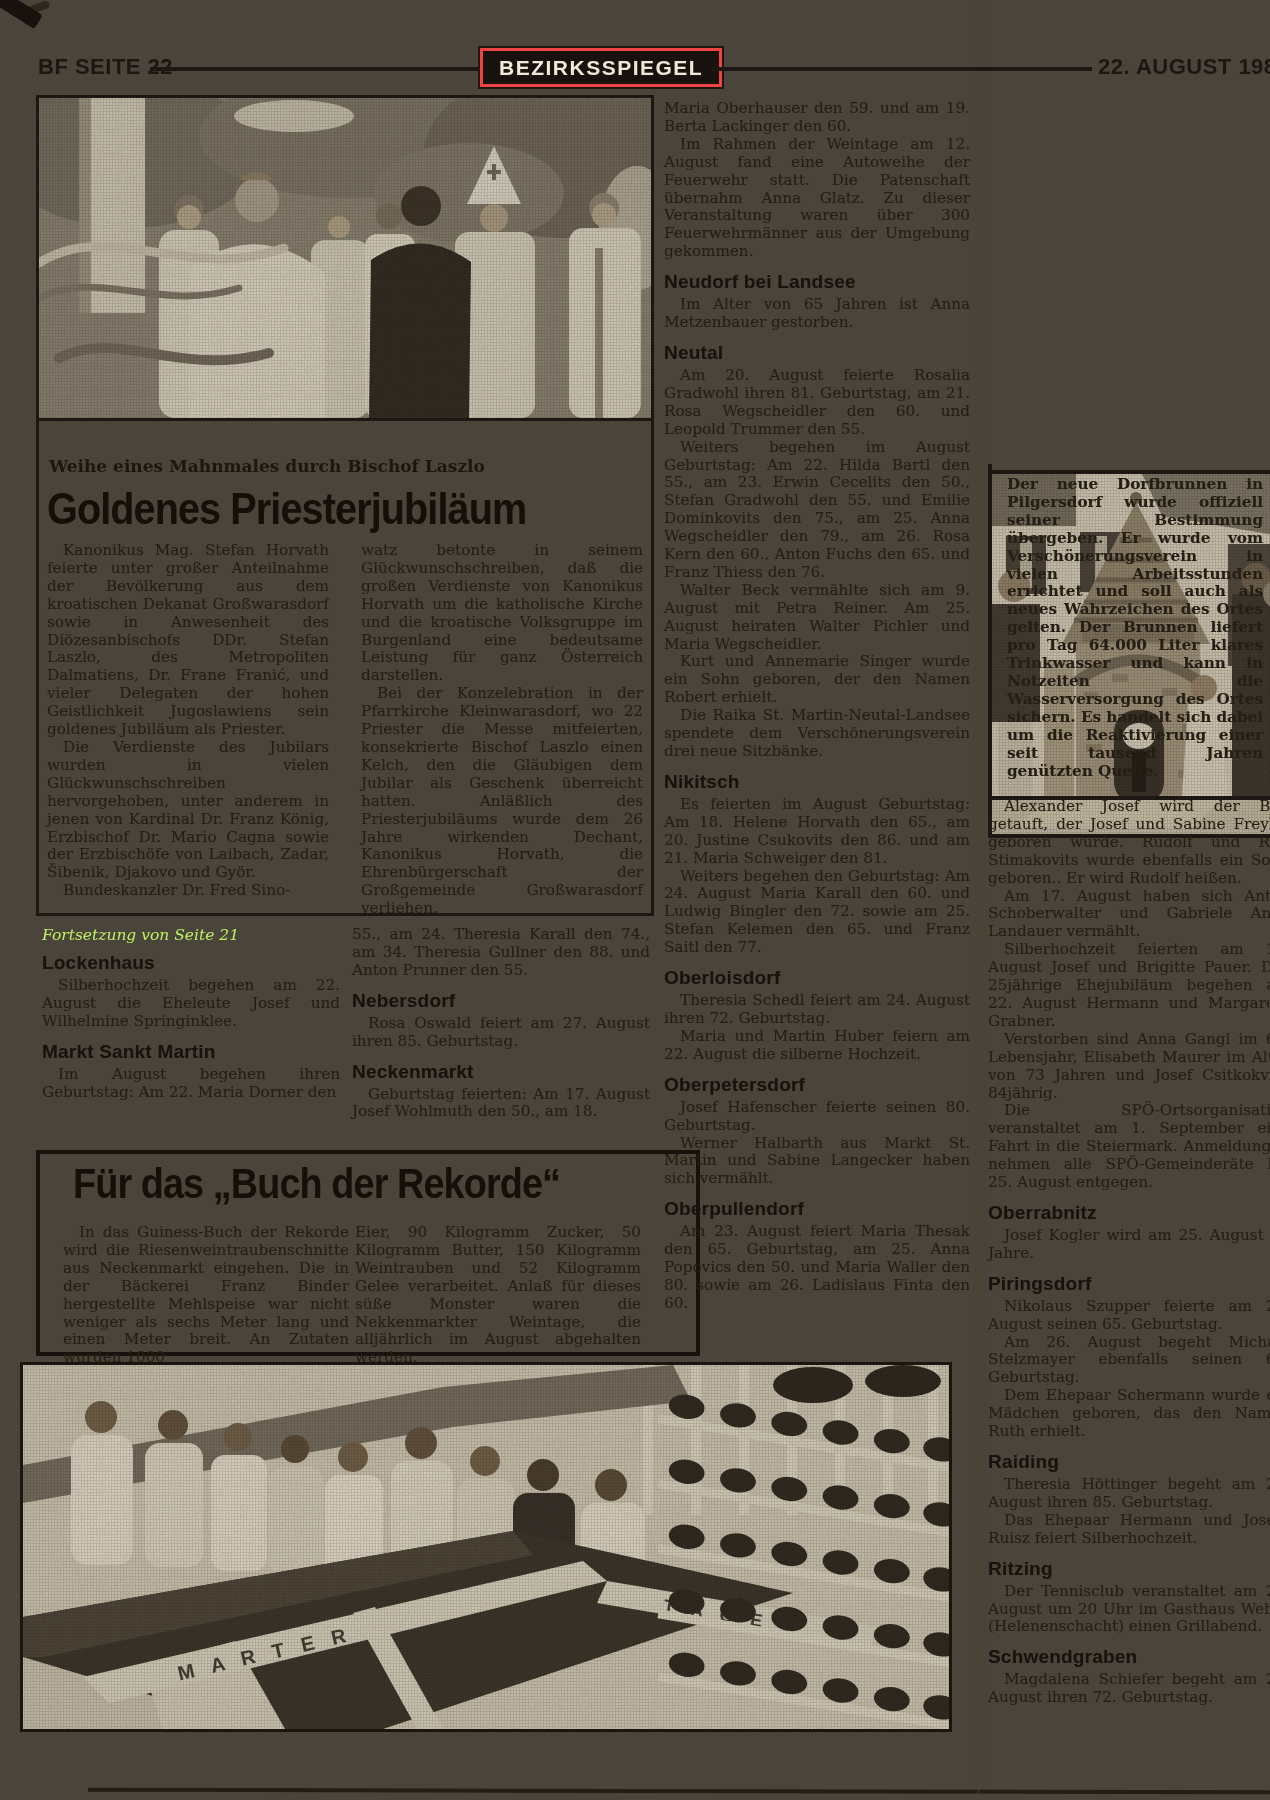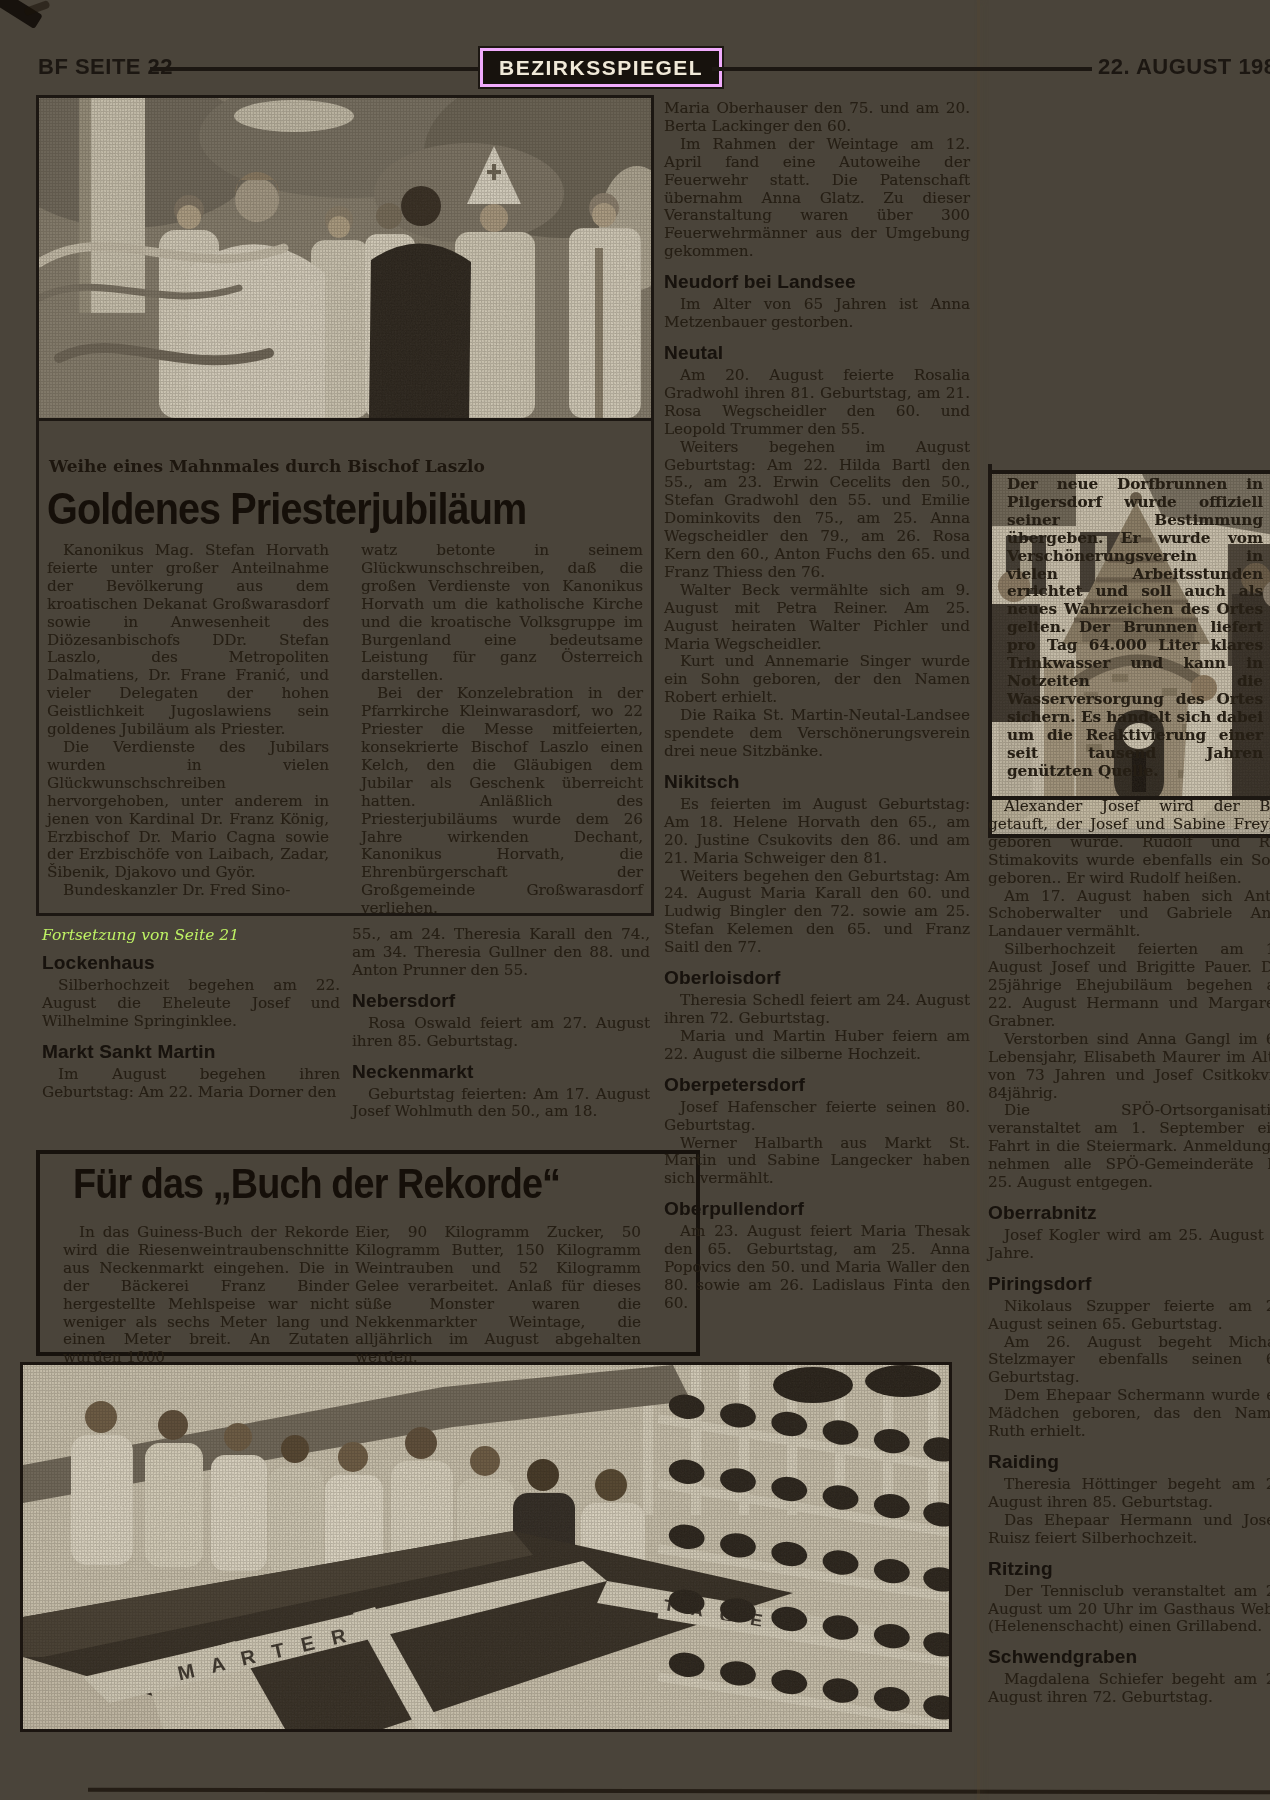--- a/index.html
+++ b/index.html
@@ -8,21 +8,21 @@
     background:
       linear-gradient(90deg, rgba(0,0,0,0) 0%, rgba(0,0,0,0) 70%, rgba(90,75,50,.10) 84%, rgba(80,65,40,.22) 94%, rgba(70,58,36,.28) 97%, rgba(0,0,0,0) 99.5%),
       linear-gradient(180deg,#ece4d2 0%,#eae2cf 40%,#e9e1cd 75%,#e6decа 100%),
       #e9e1cd;
     font-family:"DejaVu Serif",serif;color:#241d14;
   }
   .abs{position:absolute;}
   
   .hdr-left,.hdr-right{font:bold 22px/26px "Liberation Sans",sans-serif;color:#1c1712;letter-spacing:.5px;white-space:nowrap;}
   .rule{background:#1c1712;height:4px;}
-  .masthead-outer{border:2px solid #1c1712;background:#f0abfc;padding:3px;}
+  .masthead-outer{border:2px solid #1c1712;background:#ef4444;padding:3px;}
   .masthead-inner{background:#17120d;color:#f0e9d8;font:bold 21px/25px "Liberation Sans",sans-serif;letter-spacing:1.5px;padding:4px 16px;text-align:center;}
   
   .bodytext{font-size:15.2px;line-height:17.9px;text-align:justify;color:#251e14;text-shadow:.2px .2px 0 rgba(35,25,12,.30);}
   .bodytext p{margin:0;text-indent:16px;}
   .bodytext p.noind{text-indent:0;}
   h3.sec{font:bold 19px/21px "Liberation Sans",sans-serif;color:#17120d;margin:10px 0 4px;letter-spacing:.2px;}
   h3.first{margin-top:0;}
   .note{font:italic 15.5px/18px "DejaVu Serif",serif;color:#bef264;}
   .headline{font-family:"Liberation Sans",sans-serif;font-weight:bold;color:#150f09;letter-spacing:-1px;white-space:nowrap;transform:scaleX(.9);transform-origin:0 50%;}
   
@@ -279,22 +279,22 @@
             </g>
           </g>
         <ellipse cx="790" cy="20" rx="40" ry="18" fill="#241e17"></ellipse>
           <ellipse cx="880" cy="16" rx="38" ry="16" fill="#241e17"></ellipse>
       </g>
       <rect width="926" height="364" filter="url(#g3)"></rect>
     </svg>
   </div>
 
   <div class="abs bodytext" style="left:664px;top:100px;width:306px;">
-    <p class="noind">Maria Oberhauser den 75. und am 20. Berta Lackinger den 60.</p>
-    <p>Im Rahmen der Weintage am 12. April fand eine Autoweihe der Feuerwehr statt. Die Patenschaft übernahm Anna Glatz. Zu dieser Veranstaltung waren über 300 Feuerwehrmänner aus der Umgebung gekommen.</p>
+    <p class="noind">Maria Oberhauser den 59. und am 19. Berta Lackinger den 60.</p>
+    <p>Im Rahmen der Weintage am 12. August fand eine Autoweihe der Feuerwehr statt. Die Patenschaft übernahm Anna Glatz. Zu dieser Veranstaltung waren über 300 Feuerwehrmänner aus der Umgebung gekommen.</p>
     <h3 class="sec">Neudorf bei Landsee</h3>
     <p>Im Alter von 65 Jahren ist Anna Metzenbauer gestorben.</p>
     <h3 class="sec">Neutal</h3>
     <p>Am 20. August feierte Rosalia Gradwohl ihren 81. Geburtstag, am 21. Rosa Wegscheidler den 60. und Leopold Trummer den 55.</p>
     <p>Weiters begehen im August Geburtstag: Am 22. Hilda Bartl den 55., am 23. Erwin Cecelits den 50., Stefan Gradwohl den 55. und Emilie Dominkovits den 75., am 25. Anna Wegscheidler den 79., am 26. Rosa Kern den 60., Anton Fuchs den 65. und Franz Thiess den 76.</p>
     <p>Walter Beck vermählte sich am 9. August mit Petra Reiner. Am 25. August heiraten Walter Pichler und Maria Wegscheidler.</p>
     <p>Kurt und Annemarie Singer wurde ein Sohn geboren, der den Namen Robert erhielt.</p>
     <p>Die Raika St. Martin-Neutal-Landsee spendete dem Verschönerungsverein drei neue Sitzbänke.</p>
     <h3 class="sec">Nikitsch</h3>
     <p>Es feierten im August Geburtstag: Am 18. Helene Horvath den 65., am 20. Justine Csukovits den 86. und am 21. Maria Schweiger den 81.</p>

